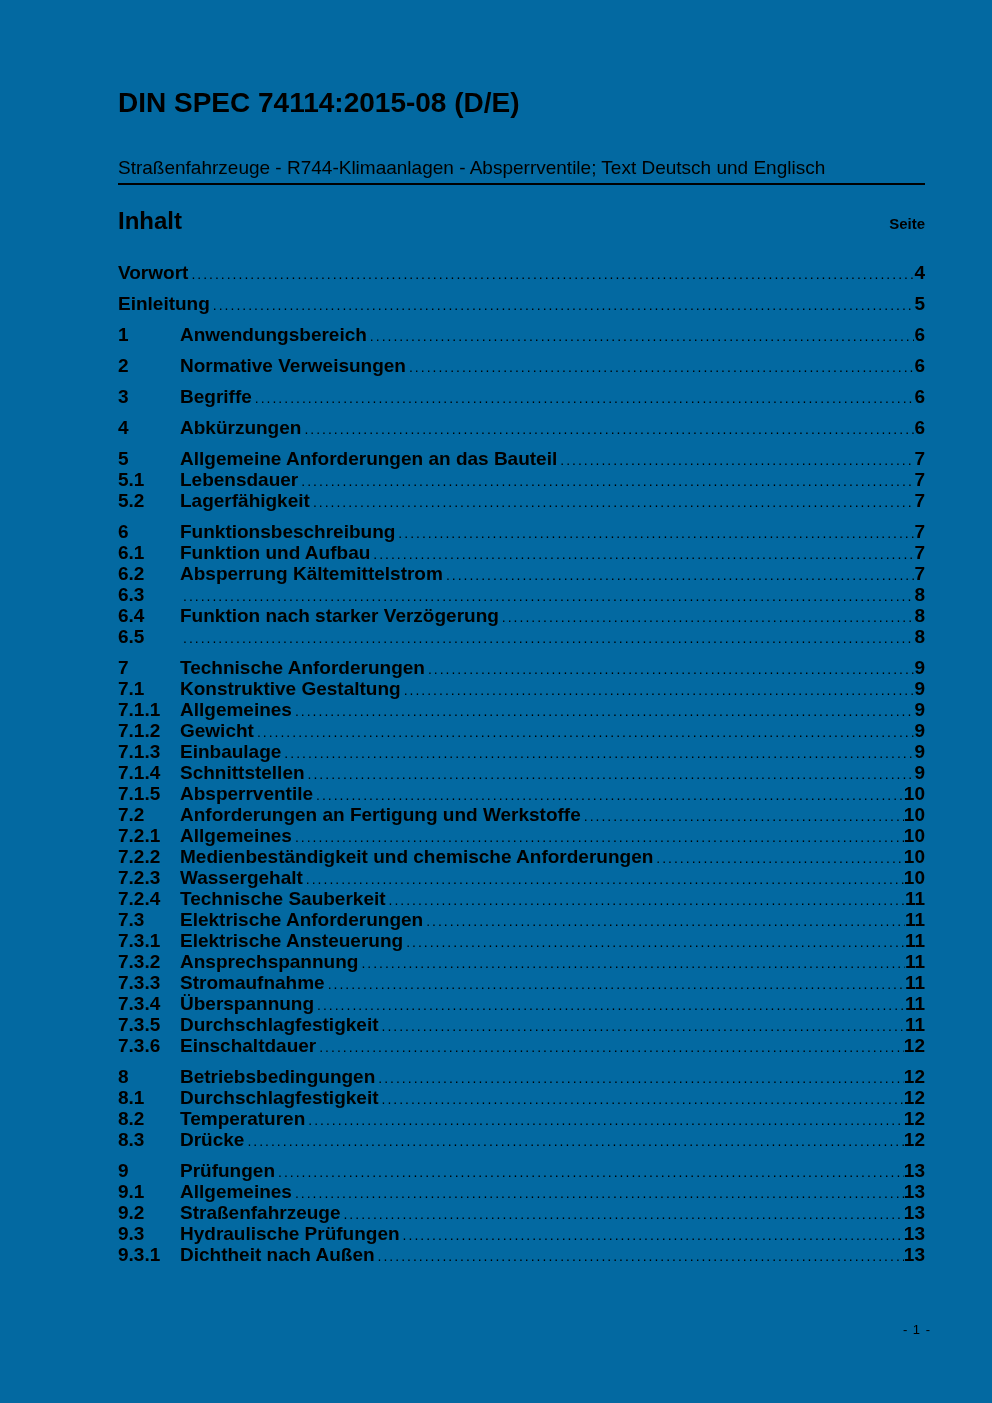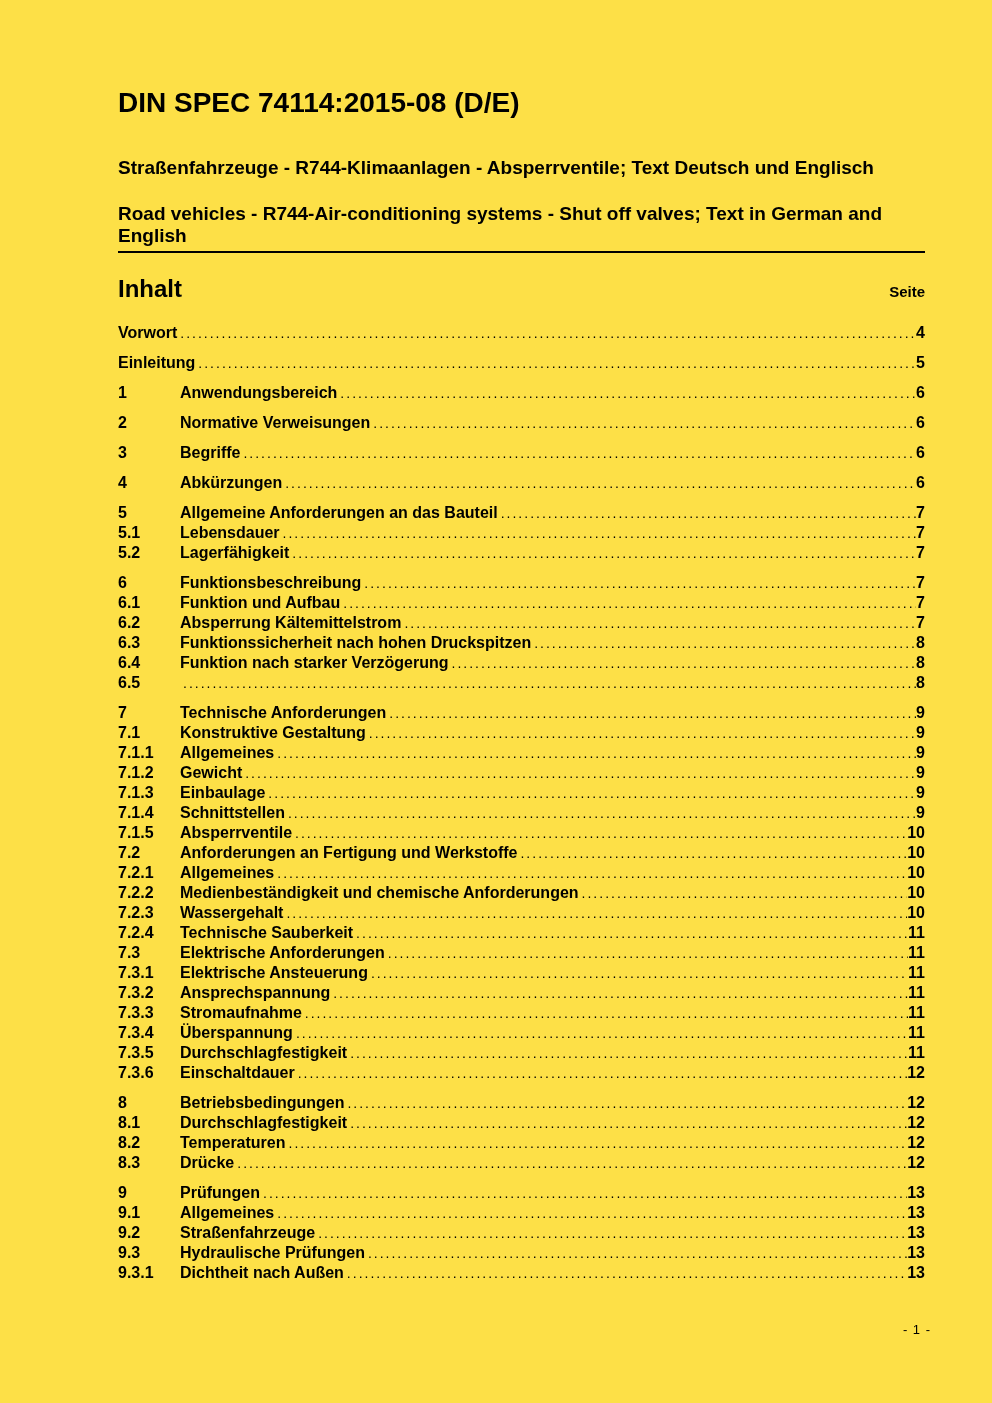--- a/index.html
+++ b/index.html
@@ -12,36 +12,36 @@
     height: 1403px;
     color: #000000;
     font-family: "Liberation Sans", sans-serif;
     overflow: hidden;
     position: relative;
   }
   .page {
     position: relative;
     width: 992px;
     height: 1403px;
-    background: #fde047;
+    background: #0369a1;
   }
   .content {
     padding: 89px 67px 0 118px;
   }
   .doc-title {
     font-size: 28px;
     line-height: 28px;
     font-weight: bold;
     margin: 0;
     white-space: nowrap;
   }
   .subtitle {
     font-size: 19px;
     line-height: 22px;
-    font-weight: bold;
+    font-weight: normal;
     margin: 0;
   }
   .subtitle-de { margin-top: 40px; }
   .subtitle-en { margin-top: 24px; }
   .header-rule {
     border: none;
     border-top: 2px solid #000000;
     margin: 4px 0 0 0;
   }
   .toc-head {
@@ -53,22 +53,22 @@
   .toc-heading {
     font-size: 24px;
     line-height: 24px;
     font-weight: bold;
   }
   .toc-page-col-label {
     font-size: 15px;
     font-weight: bold;
   }
   .toc {
-    margin-top: 22px;
-    font-size: 16px;
+    margin-top: 30px;
+    font-size: 19px;
     font-weight: bold;
   }
   .toc-group {
     margin-bottom: 10px;
   }
   .toc-row {
     display: flex;
     align-items: baseline;
     line-height: 19px;
     white-space: nowrap;
@@ -104,21 +104,20 @@
     letter-spacing: 1px;
   }
 </style>
 </head>
 <body>
 
 <div class="page">
   <div class="content">
     <h1 class="doc-title">DIN SPEC 74114:2015-08 (D/E)</h1>
     <p class="subtitle subtitle-de">Straßenfahrzeuge - R744-Klimaanlagen - Absperrventile; Text Deutsch und Englisch</p>
-    <p class="subtitle subtitle-en">Road vehicles - R744-Air-conditioning systems - Shut off valves; Text in German and English</p>
     <hr class="header-rule">
     <div class="toc-head">
       <span class="toc-heading">Inhalt</span>
       <span class="toc-page-col-label">Seite</span>
     </div>
     <div class="toc" id="toc">
         <div class="toc-group">
           <div class="toc-row">
             <span class="toc-label">Vorwort</span>
             <span class="toc-dots"></span>
@@ -198,21 +197,20 @@
             <span class="toc-page">7</span>
           </div>
           <div class="toc-row">
             <span class="toc-num">6.2</span>
             <span class="toc-label">Absperrung Kältemittelstrom</span>
             <span class="toc-dots"></span>
             <span class="toc-page">7</span>
           </div>
           <div class="toc-row">
             <span class="toc-num">6.3</span>
-            <span class="toc-label">Funktionssicherheit nach hohen Druckspitzen</span>
             <span class="toc-dots"></span>
             <span class="toc-page">8</span>
           </div>
           <div class="toc-row">
             <span class="toc-num">6.4</span>
             <span class="toc-label">Funktion nach starker Verzögerung</span>
             <span class="toc-dots"></span>
             <span class="toc-page">8</span>
           </div>
           <div class="toc-row">

